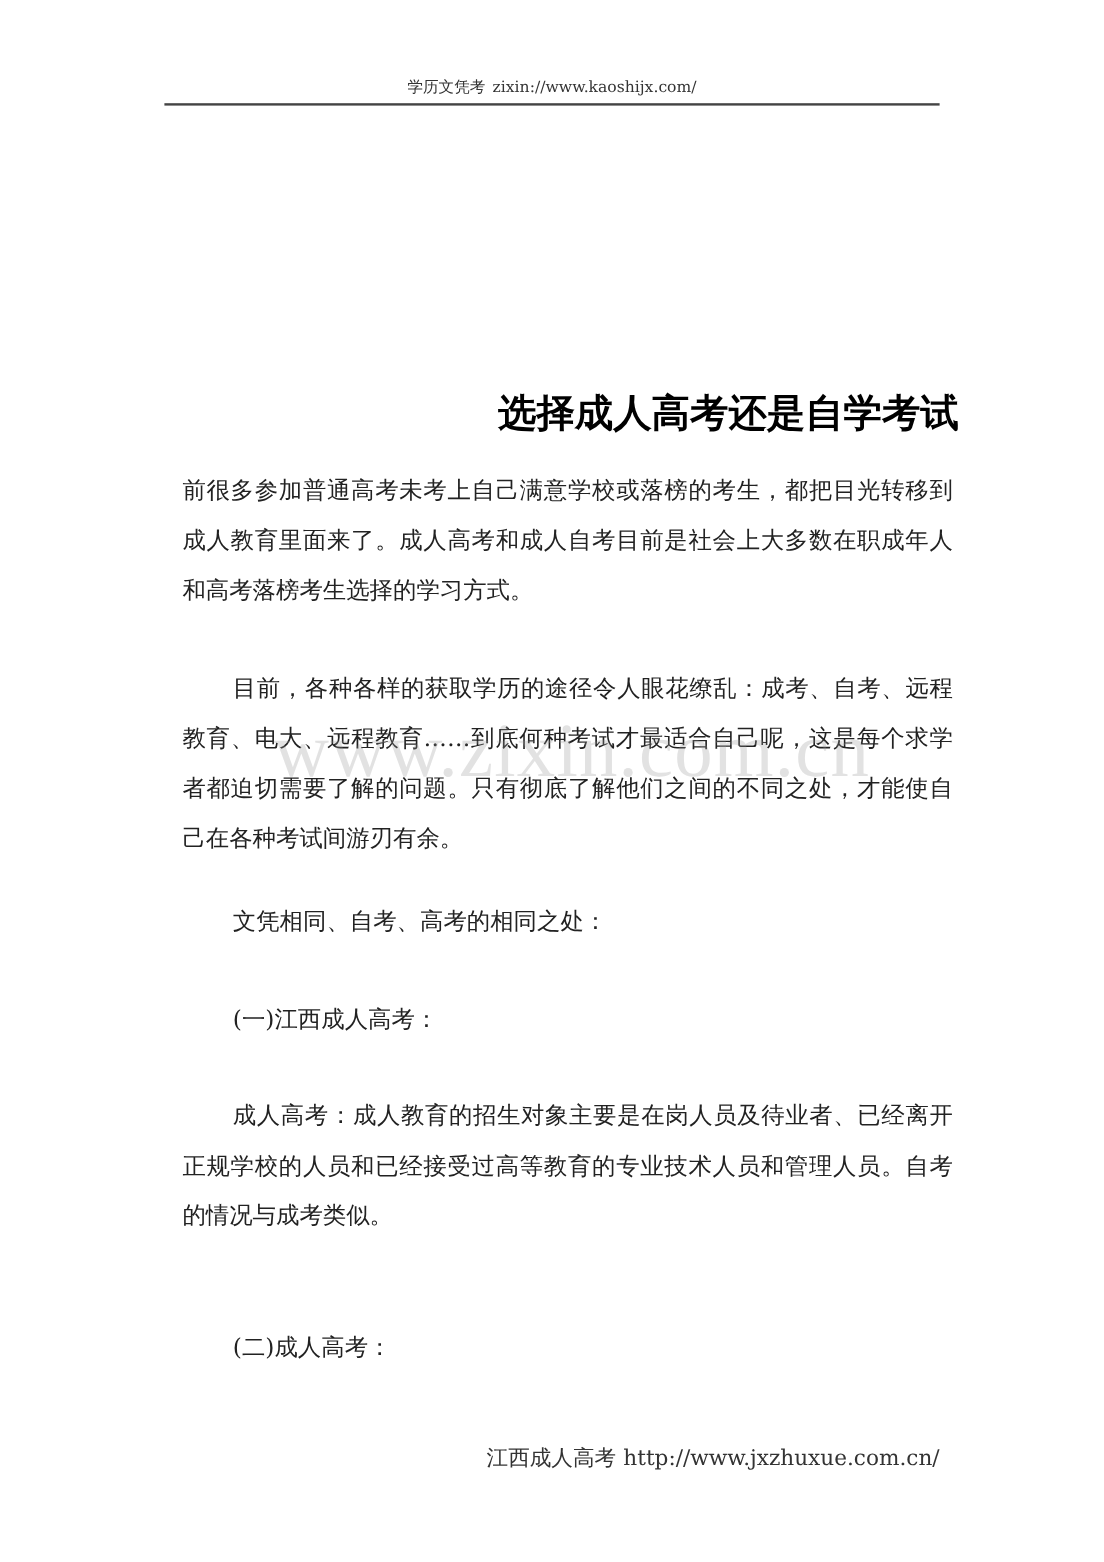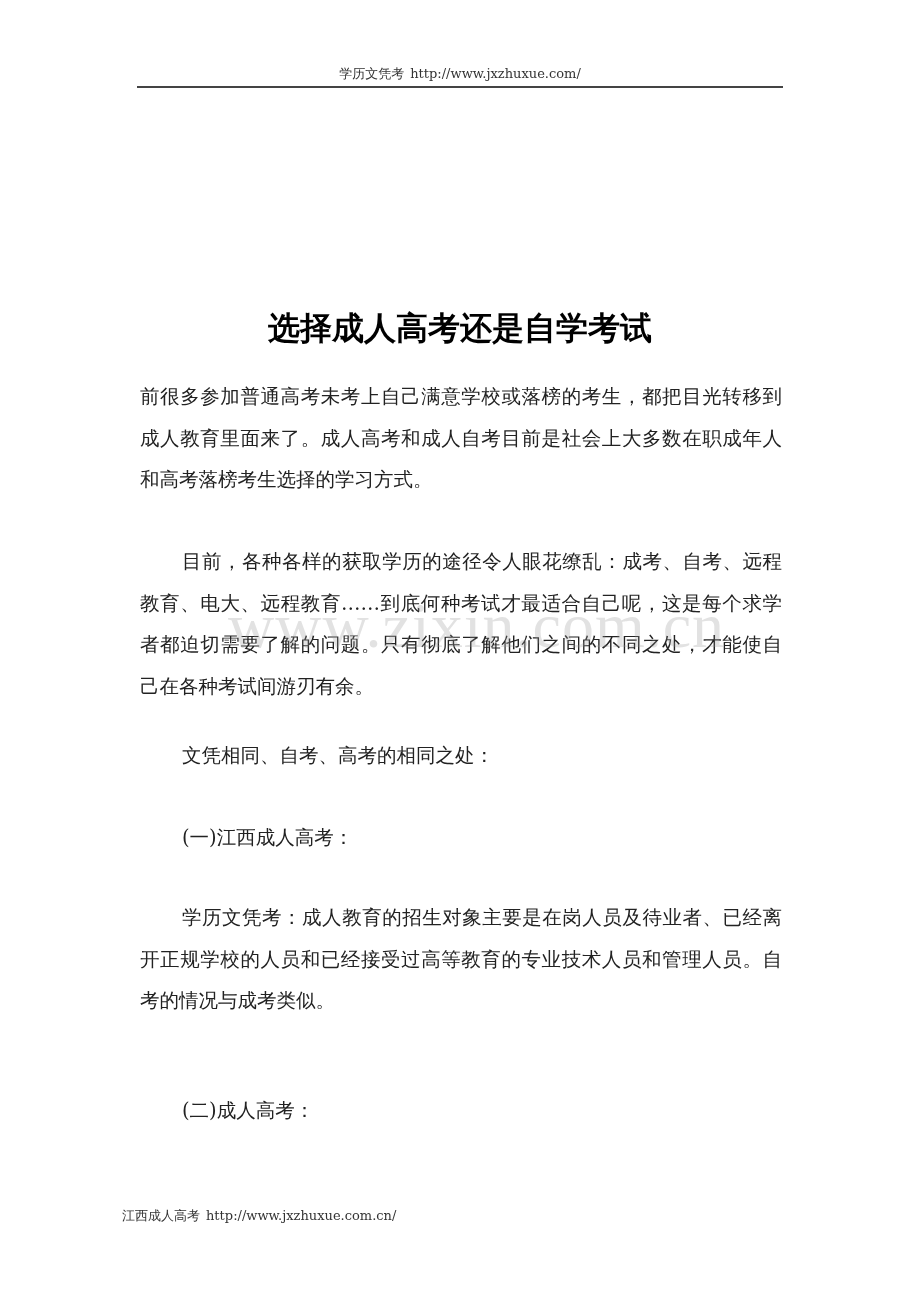--- a/index.html
+++ b/index.html
@@ -31,35 +31,35 @@
       top: 86px;
       width: 646px;
       height: 2px;
       background: #444444;
     }
     .title {
       position: absolute;
       left: 137px;
       top: 305px;
       width: 646px;
-      text-align: center;
+      text-align: right;
       font-size: 32px;
       font-weight: bold;
       color: #000000;
       line-height: 46px;
-      margin: 0;
+      margin: 16px;
     }
     .body-text {
       position: absolute;
       left: 140px;
       width: 642px;
       font-size: 19.5px;
       line-height: 41.5px;
       color: #222222;
-      margin: 0;
+      margin: 12px;
       text-align: justify;
       text-justify: inter-ideograph;
     }
     .indent { text-indent: 42px; }
     .p1 { top: 376px; }
     .p2 { top: 541px; }
     .p3 { top: 735px; }
     .p4 { top: 817px; }
     .p5 { top: 897px; }
     .p6 { top: 1090px; }
@@ -72,44 +72,44 @@
       font-family: Liberation Serif, serif;
       font-size: 64px;
       line-height: 72px;
       color: rgba(150, 150, 150, 0.28);
       letter-spacing: 1px;
       pointer-events: none;
       white-space: nowrap;
     }
     .page-footer {
       position: absolute;
-      left: 122px;
+      left: 137px;
       top: 1208px;
       width: 646px;
-      text-align: left;
-      font-size: 13px;
+      text-align: right;
+      font-size: 18px;
       color: #333333;
       line-height: 16px;
     }
     .url { margin-left: 6px; }
   </style>
 </head>
 <body>
 
 <div class="page-header">
-  <span>学历文凭考</span><span class="url">http://www.jxzhuxue.com/</span>
+  <span>学历文凭考</span><span class="url">zixin://www.kaoshijx.com/</span>
 </div>
 <div class="header-rule"></div>
 
 <h1 class="title">选择成人高考还是自学考试</h1>
 
 <p class="body-text p1">前很多参加普通高考未考上自己满意学校或落榜的考生，都把目光转移到成人教育里面来了。成人高考和成人自考目前是社会上大多数在职成年人和高考落榜考生选择的学习方式。</p>
 <p class="body-text indent p2">目前，各种各样的获取学历的途径令人眼花缭乱：成考、自考、远程教育、电大、远程教育……到底何种考试才最适合自己呢，这是每个求学者都迫切需要了解的问题。只有彻底了解他们之间的不同之处，才能使自己在各种考试间游刃有余。</p>
 <p class="body-text indent p3">文凭相同、自考、高考的相同之处：</p>
 <p class="body-text indent p4">(一)江西成人高考：</p>
-<p class="body-text indent p5">学历文凭考：成人教育的招生对象主要是在岗人员及待业者、已经离开正规学校的人员和已经接受过高等教育的专业技术人员和管理人员。自考的情况与成考类似。</p>
+<p class="body-text indent p5">成人高考：成人教育的招生对象主要是在岗人员及待业者、已经离开正规学校的人员和已经接受过高等教育的专业技术人员和管理人员。自考的情况与成考类似。</p>
 <p class="body-text indent p6">(二)成人高考：</p>
 
 <div class="watermark">www.zixin.com.cn</div>
 
 <div class="page-footer">
   <span>江西成人高考</span><span class="url">http://www.jxzhuxue.com.cn/</span>
 </div>
 
 </body></html>

